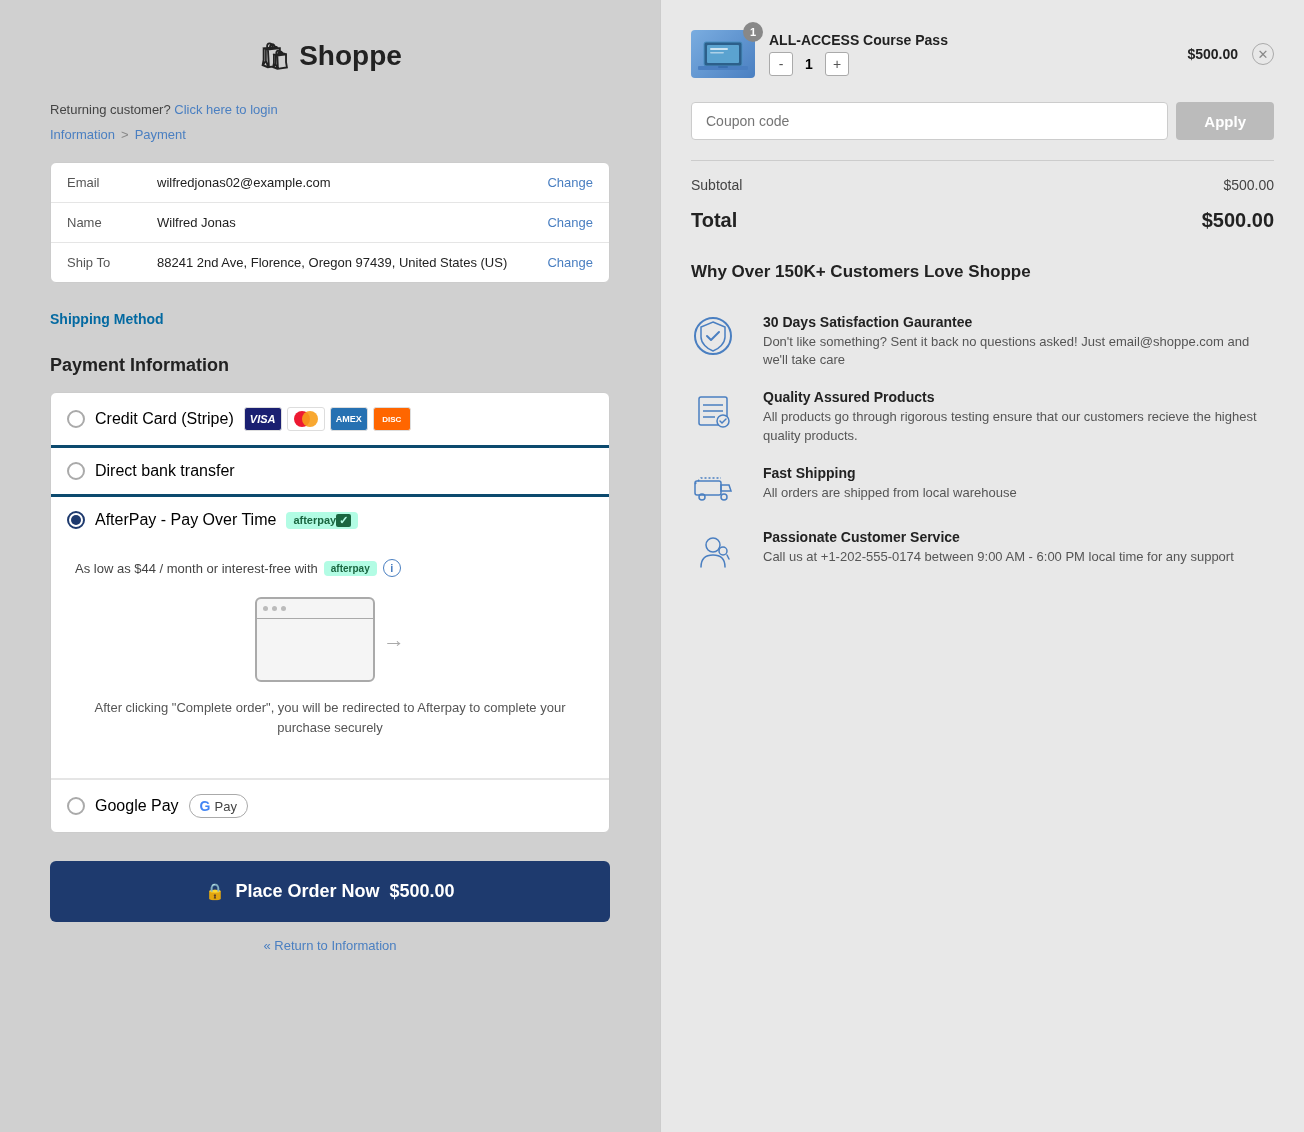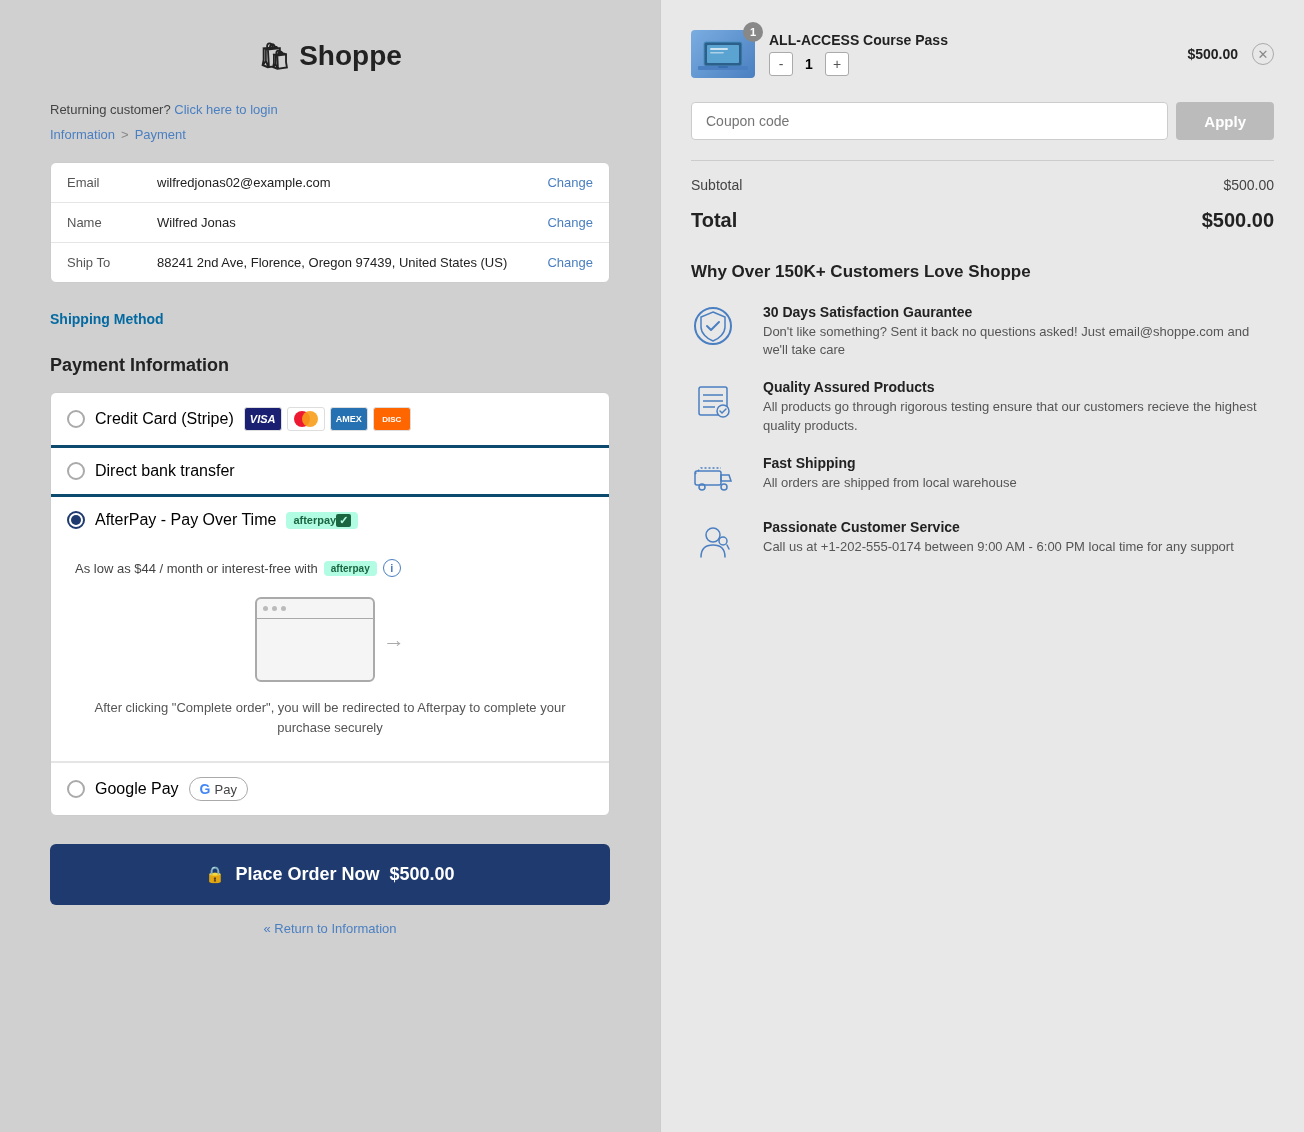--- a/index.html
+++ b/index.html
@@ -131,21 +131,21 @@
     .afterpay-header {
       display: flex;
       align-items: center;
       padding: 14px 16px;
       gap: 10px;
       cursor: pointer;
       background: #fff;
     }
     .afterpay-content {
       background: #fff;
-      padding: 16px 24px 24px;
+      padding: 16px 24px 41px;
       border-bottom: 1px solid #e5e5e5;
     }
     .afterpay-text {
       font-size: 13px;
       color: #444;
       display: flex;
       align-items: center;
       gap: 6px;
       margin-bottom: 20px;
     }
@@ -426,21 +426,21 @@
       color: #222;
       padding-top: 10px;
     }
     .trust-section {
       background: #e8e8e8;
     }
     .trust-title {
       font-size: 17px;
       font-weight: 700;
       color: #222;
-      margin-bottom: 22px;
+      margin-bottom: 32px;
     }
     .trust-item {
       display: flex;
       align-items: flex-start;
       gap: 28px;
       margin-bottom: 20px;
     }
     .trust-icon {
       width: 44px;
       height: 44px;

